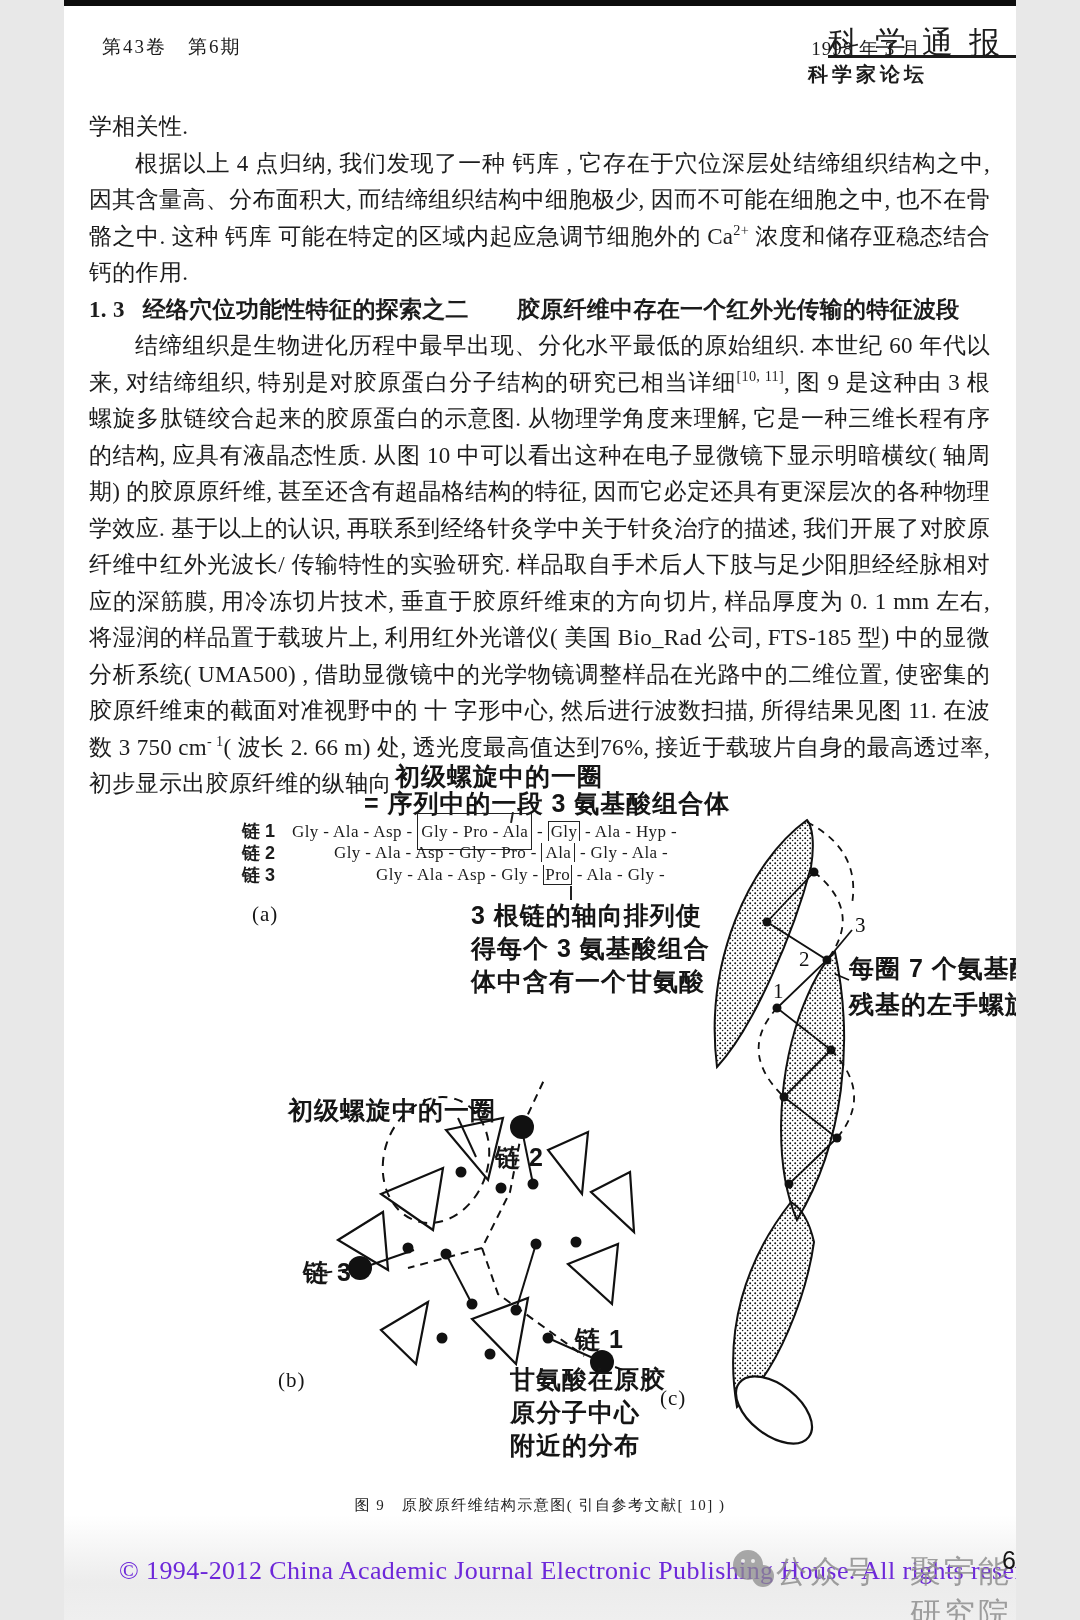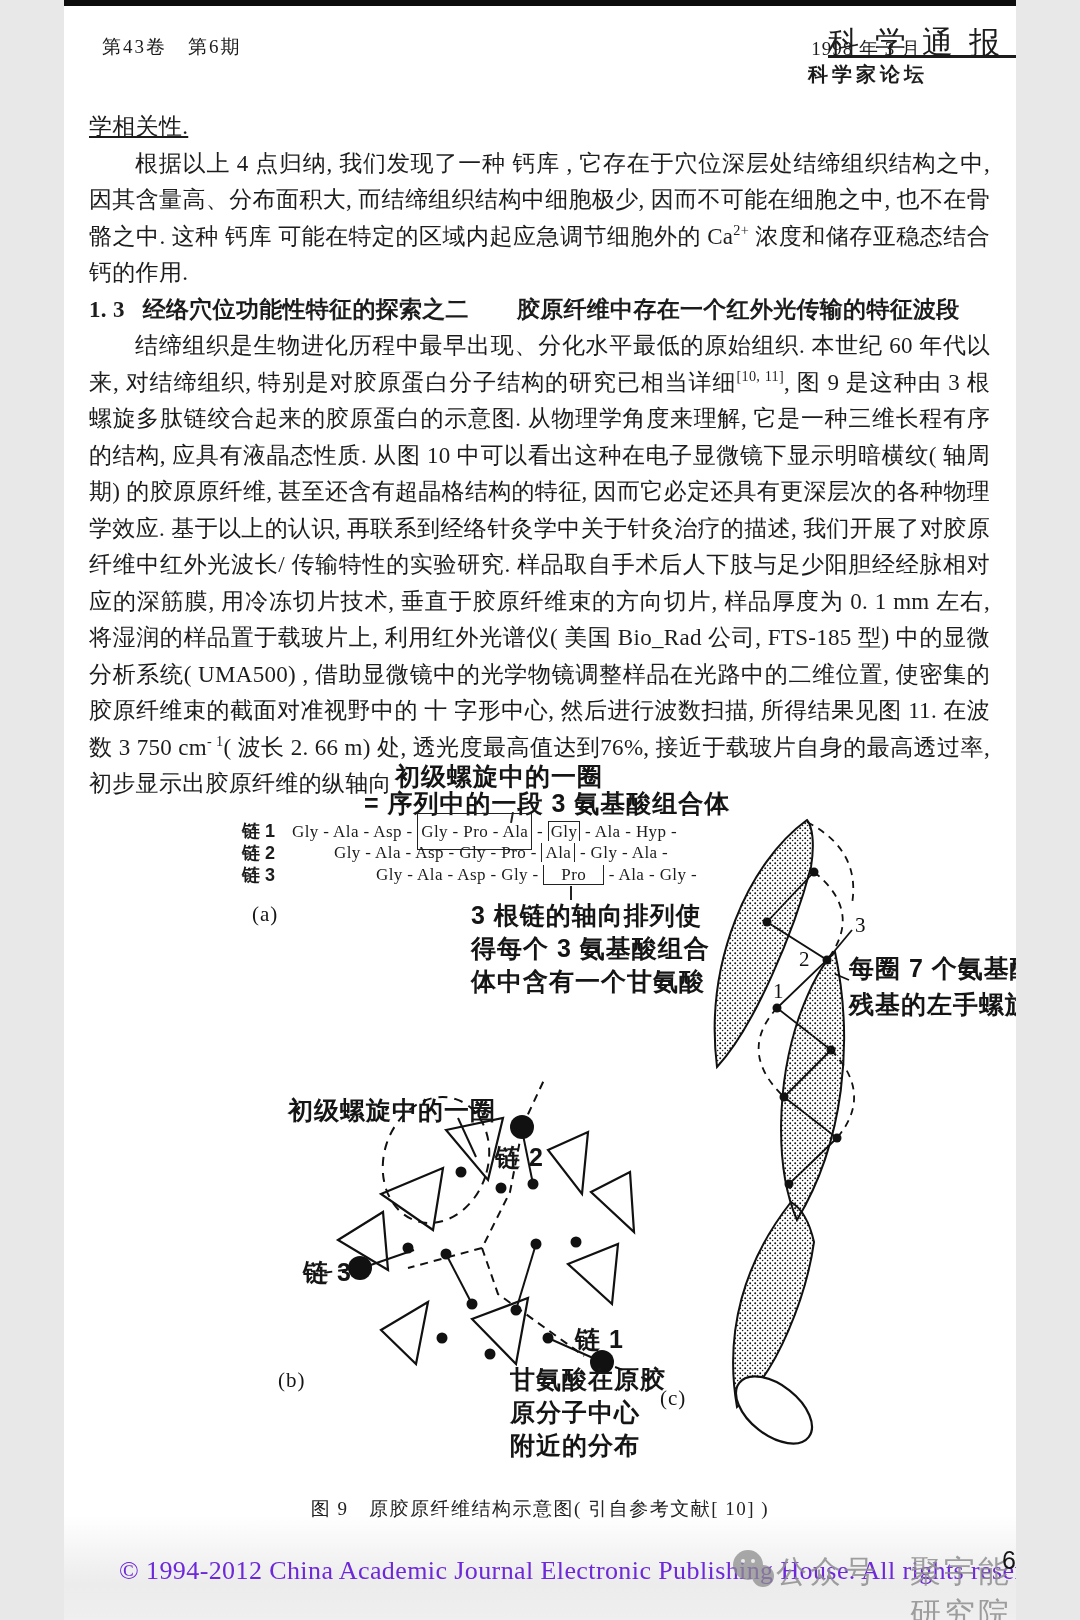--- a/index.html
+++ b/index.html
@@ -12,21 +12,21 @@
   .hdr-title{position:absolute;left:0;right:0;top:22px;text-align:right;font-size:31px;
              letter-spacing:16px;text-indent:16px;font-weight:500;text-decoration:underline;}
   .hdr-date{position:absolute;right:95px;top:36px;font-size:19px;letter-spacing:1px;}
   .hdr-col{position:absolute;right:88px;top:61px;font-size:20px;font-weight:700;letter-spacing:4px;
            font-family:"Liberation Sans","DejaVu Sans",sans-serif;}
 
   
   .bodytext{position:absolute;left:25px;right:26px;top:109px;font-size:23px;line-height:36.5px;
             text-align:justify;letter-spacing:0.3px;}
   .bodytext p{margin:0;text-indent:2em;}
-  .bodytext p.noindent{text-indent:0;text-decoration:underline;}
+  .bodytext p.noindent{text-indent:0;}
   .sec-head{font-weight:700;text-indent:0 !important;}
   .sec-head .sp1{display:inline-block;width:18px;}
   .sec-head .sp2{display:inline-block;width:48px;}
   sup{font-size:0.62em;line-height:0;}
 
   
   .fig-ann{position:absolute;font-family:"Liberation Sans","DejaVu Sans",sans-serif;
            font-weight:700;font-size:25px;letter-spacing:1px;color:#151515;}
   .panel-lab{position:absolute;font-size:21px;letter-spacing:1px;color:#151515;}
   .conn{position:absolute;width:2px;background:#222;}
@@ -35,31 +35,31 @@
   .chains{position:absolute;left:178px;top:820px;white-space:nowrap;}
   .chain-row{height:22px;line-height:22px;}
   .chain-label{display:inline-block;width:50px;font-weight:700;font-size:18px;
                font-family:"Liberation Sans","DejaVu Sans",sans-serif;vertical-align:top;}
   .chain-seq{font-size:17px;letter-spacing:0.4px;}
   .row2 .chain-seq{margin-left:42px;}
   .row3 .chain-seq{margin-left:84px;}
   .seg-h{border:1.7px solid #222;padding:8px 3px;}
   .seg-v1{border:1.7px solid #222;border-bottom:none;padding:0 2px;}
   .seg-v2{border-left:1.7px solid #222;border-right:1.7px solid #222;padding:0 3px;}
-  .seg-v3{border:1.7px solid #222;border-top:none;padding:0 17px;}
+  .seg-v3{border:1.7px solid #222;border-top:none;padding:0 1px;}
 
   .note-lines div{white-space:nowrap;}
   .ann-axial{line-height:33px;}
   .ann-glycine{line-height:33px;}
   .ann-helix-note{line-height:36px;}
 
   .fig-svg{position:absolute;}
   .c-num{position:absolute;font-size:21px;color:#111;}
 
-  .caption{position:absolute;left:0;right:0;top:1496px;text-align:center;font-size:19px;
+  .caption{position:absolute;left:0;right:0;top:1496px;text-align:center;font-size:15px;
            letter-spacing:1.5px;color:#222;}
 
   
   .footer-band{position:absolute;left:0;bottom:0;width:100%;height:105px;
                background:linear-gradient(180deg,rgba(238,238,238,0) 0%,#ececec 65%,#efefef 100%);}
   .copyright{position:absolute;left:55px;top:1556px;font-size:26px;color:#6d28d9;
              letter-spacing:0.4px;white-space:nowrap;}
   .wm-icon{position:absolute;left:664px;top:1544px;opacity:0.75;}
   .wm-text{position:absolute;top:1551px;font-size:31px;color:#8f8f8f;
            font-family:"Liberation Sans","DejaVu Sans",sans-serif;opacity:0.85;letter-spacing:3px;}

